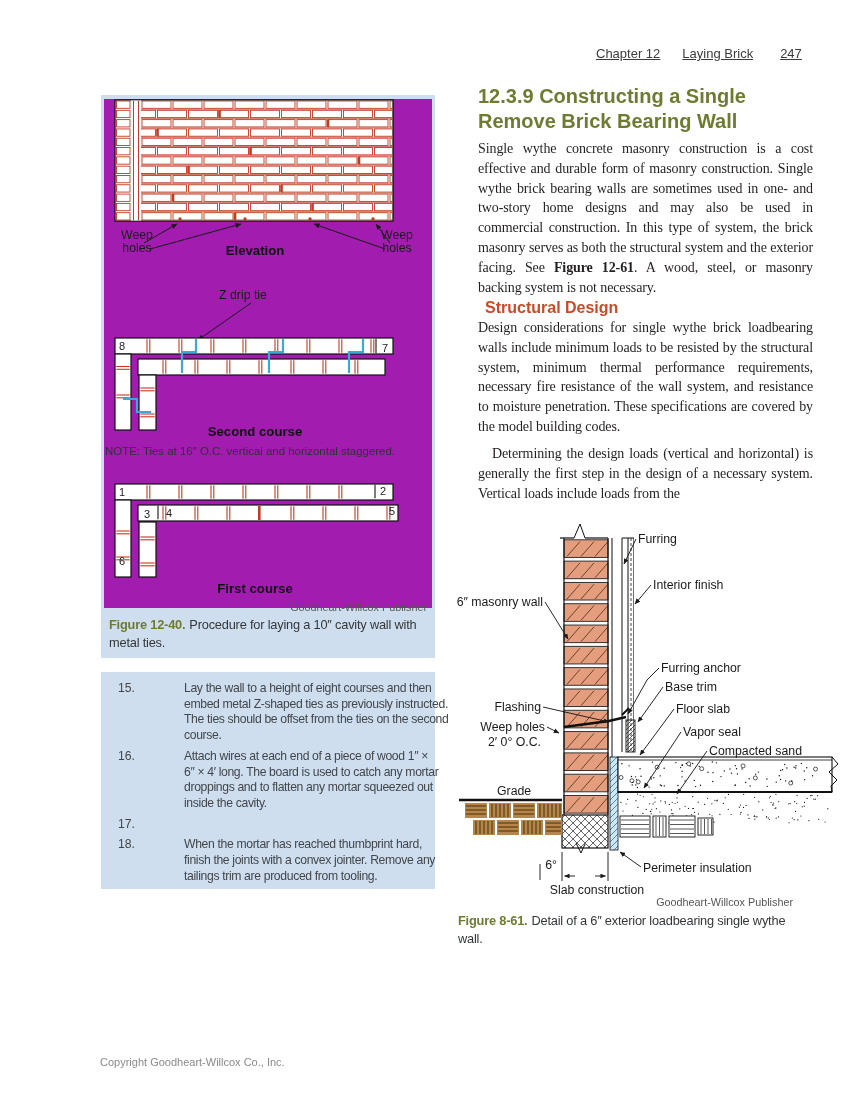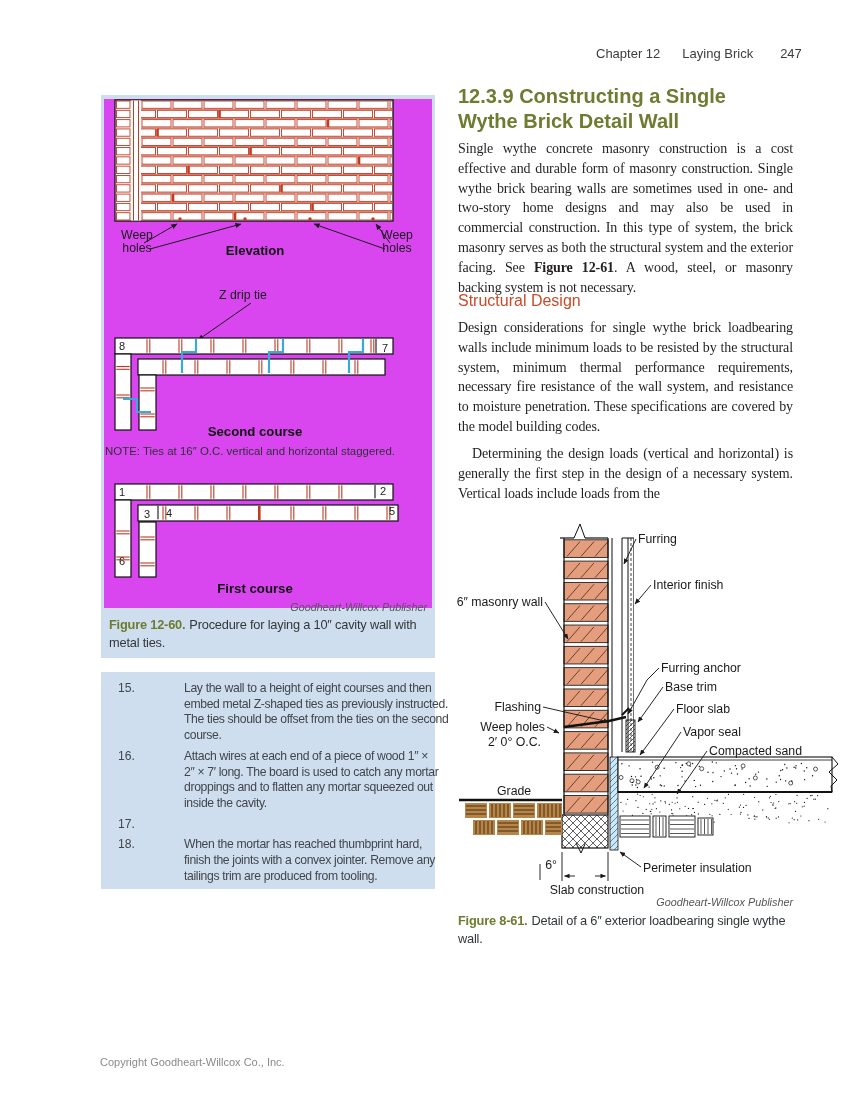--- a/index.html
+++ b/index.html
@@ -1,30 +1,30 @@
 <!DOCTYPE html>
 <html><head>
 <meta charset="utf-8">
 <style>
   html,body{margin:0;padding:0;background:#e8e8e8;}
   .page{position:relative;width:849px;height:1100px;background:#ffffff;overflow:hidden;
         font-family:"Liberation Sans",sans-serif;}
-  .pg-header{position:absolute;left:596px;top:46px;font-size:13px;color:#3c3c3c;}
+  .pg-header{position:absolute;left:596px;top:46px;font-size:13px;color:#3c3c3c;text-decoration:underline;}
   .pg-header .sp1{margin-left:22px;} .pg-header .sp2{margin-left:27px;}
-  .right-col-block{position:absolute;left:458px;width:335px;color:#231f20;}
+  .right-col-block{position:absolute;left:478px;width:335px;color:#231f20;}
   h1.sec{margin:0;font-size:20px;line-height:25px;font-weight:bold;color:#6e7b31;
          font-family:"Liberation Sans",sans-serif;}
-  h2.sub{margin:0;font-size:16px;font-weight:normal;color:#c84b28;font-family:"Liberation Sans",sans-serif;}
+  h2.sub{margin:7px;font-size:16px;font-weight:bold;color:#c84b28;font-family:"Liberation Sans",sans-serif;}
   p.body{margin:0;font-family:"Liberation Serif",serif;font-size:14px;line-height:19.8px;
          text-align:justify;letter-spacing:-0.1px;}
   p.body .bold{font-weight:bold;}
   p.indent{text-indent:14px;}
   .bluebox{position:absolute;left:101px;background:#cfdeee;}
-  .whitepanel{position:absolute;left:3px;top:4px;width:328px;height:509px;background:#d946ef;}
-  .credit{font-style:italic;font-size:10.8px;color:#555;text-align:right;}
+  .whitepanel{position:absolute;left:3px;top:4px;width:328px;height:509px;background:#a21caf;}
+  .credit{font-size:10.8px;color:#555;text-align:right;}
   .fig-cap{font-size:12.8px;line-height:18px;color:#33373a;letter-spacing:-0.2px;}
   .fig-cap .cap-label{font-weight:bold;color:#6e7b31;margin-right:4px;}
   .fig-cap .cap-text{white-space:pre-line;}
   .steps{position:absolute;left:10px;top:9px;}
   .step{display:flex;margin-bottom:5px;color:#41464b;}
   .step .n{width:24px;text-align:right;margin-right:7px;font-size:12.2px;line-height:15.7px;}
   .step .t{white-space:pre;font-size:12.2px;line-height:15.7px;letter-spacing:-0.35px;margin-left:42px;}
   .credit60{position:absolute;right:8px;top:506px;width:300px;}
   .cap60{position:absolute;left:8px;top:521px;width:322px;}
   .credit61{position:absolute;left:457px;top:896px;width:336px;}
@@ -40,21 +40,21 @@
 <body>
 
 <div class="page">
 
   <div class="pg-header">
     <span>Chapter 12</span><span class="sp1">Laying Brick</span><span class="sp2">247</span>
   </div>
 
   <div class="right-col-block" style="top:84px;">
     <h1 class="sec"><span>12.3.9 Constructing a Single</span><br>
-    <span>Wythe Brick Detail Wall</span></h1>
+    <span>Remove Brick Bearing Wall</span></h1>
   </div>
   <div class="right-col-block" style="top:139px;">
     <p class="body"><span>Single wythe concrete masonry construction is a cost effective and durable form of masonry construction. Single wythe brick bearing walls are sometimes used in one- and two-story home designs and may also be used in commercial construction. In this type of system, the brick masonry serves as both the structural system and the exterior facing. See </span><span class="bold">Figure 12-61</span><span>. A wood, steel, or masonry backing system is not necessary.</span></p>
   </div>
   <div class="right-col-block" style="top:292px;">
     <h2 class="sub">Structural Design</h2>
   </div>
   <div class="right-col-block" style="top:318px;">
     <p class="body">Design considerations for single wythe brick loadbearing walls include minimum loads to be resisted by the structural system, minimum thermal performance requirements, necessary fire resistance of the wall system, and resistance to moisture penetration. These specifications are covered by the model building codes.</p>
   </div>
@@ -346,37 +346,37 @@
         <text class="d-num" x="276" y="396">2</text>
         <text class="d-num" x="40" y="419">3</text>
         <text class="d-num" x="62" y="418">4</text>
         <text class="d-num" x="285" y="416">5</text>
         <text class="d-num" x="15" y="466">6</text>
         <text class="d-bold" x="151" y="494" text-anchor="middle">First course</text>
       </svg>
     </div>
     <div class="credit credit60">Goodheart-Willcox Publisher</div>
     <div class="fig-cap cap60">
-      <span class="cap-label">Figure 12-60.</span><span class="cap-text">Procedure for laying a 10″ cavity wall with metal ties.</span>
+      <span class="cap-label">Figure 12-40.</span><span class="cap-text">Procedure for laying a 10″ cavity wall with metal ties.</span>
     </div>
   </div>
 
   <div class="bluebox" style="top:672px;width:334px;height:217px;">
     <div class="steps">
       <div class="step">
           <div class="n">15.</div>
           <div class="t">Lay the wall to a height of eight courses and then
 embed metal Z-shaped ties as previously instructed.
 The ties should be offset from the ties on the second
 course.</div>
         </div>
       <div class="step">
           <div class="n">16.</div>
           <div class="t">Attach wires at each end of a piece of wood 1″ ×
-2″ × 7′ long. The board is used to catch any mortar
+6″ × 4′ long. The board is used to catch any mortar
 droppings and to flatten any mortar squeezed out
 inside the cavity.</div>
         </div>
       <div class="step">
           <div class="n">17.</div>
         </div>
       <div class="step">
           <div class="n">18.</div>
           <div class="t">When the mortar has reached thumbprint hard,
 finish the joints with a convex jointer. Remove any

